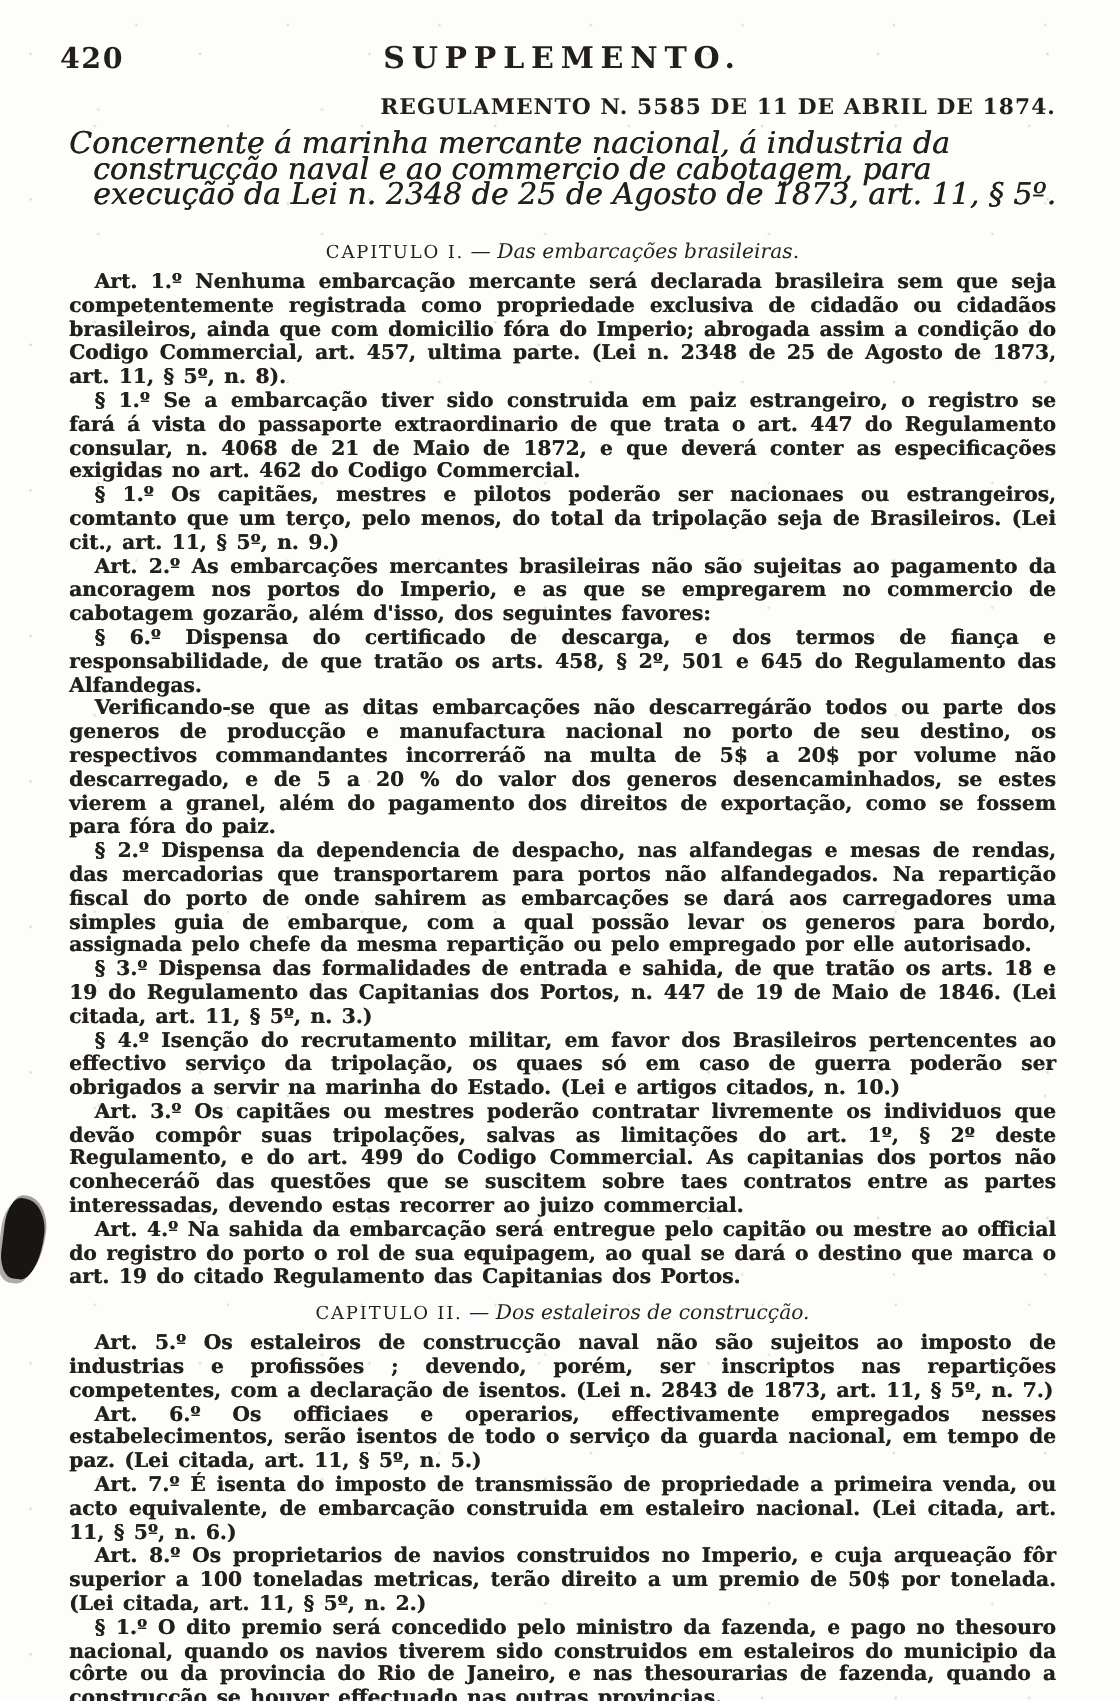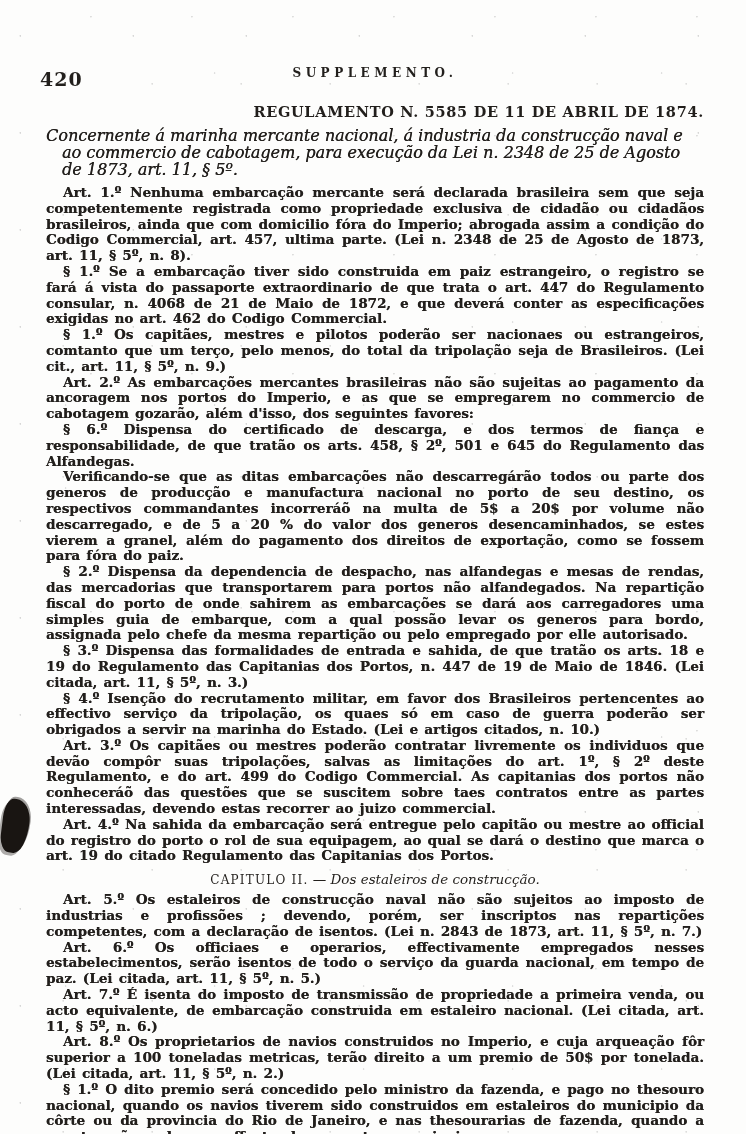--- a/index.html
+++ b/index.html
@@ -32,31 +32,31 @@
     position: absolute;
     left: 46px; top: 26px; width: 658px;
   }
   .page-head { position: relative; height: 24px; }
   .page-num {
     position: absolute; left: -6px; top: 2px;
     font-size: 19px; font-weight: bold; letter-spacing: 1px;
   }
   .journal {
     text-align: center;
-    font-size: 12px; font-weight: bold; letter-spacing: 4.5px; margin-top: 40px;
+    font-size: 20px; font-weight: bold; letter-spacing: 4.5px;
   }
   .reg-title {
     margin: 13px 0 7px;
     text-align: right;
     font-size: 14.5px; font-weight: bold; letter-spacing: 0.7px;
   }
   .subtitle {
-    margin: 0 0 7px;
+    margin: 0 0 22px;
     font-style: italic;
-    font-size: 16px; line-height: 17px;
+    font-size: 20px; line-height: 17px;
     padding-left: 16px; text-indent: -16px;
     text-shadow: 0.3px 0 0 currentColor;
   }
   .chap-head {
     text-align: center;
     margin: 7px 0 5px;
     font-size: 13.5px;
   }
   .chap-label { font-size: 12px; letter-spacing: 1.2px; }
   .chap-title { font-style: italic; }
@@ -90,20 +90,24 @@
 
     <div class="page-head">
       <span class="page-num">420</span>
       <div class="journal">SUPPLEMENTO.</div>
     </div>
 
     <h1 class="reg-title">REGULAMENTO N. 5585 DE 11 DE ABRIL DE 1874.</h1>
 
     <p class="subtitle">Concernente á marinha mercante nacional, á industria da construcção naval e ao commercio de cabotagem, para execução da Lei n. 2348 de 25 de Agosto de 1873, art. 11, § 5º.</p>
 
+    <div class="chap-head">
+      <span class="chap-label">CAPITULO I.</span>
+      <span class="chap-title">— Das embarcações brasileiras.</span>
+    </div>
 
     <p class="body-par">Art. 1.º Nenhuma embarcação mercante será declarada brasileira sem que seja competentemente registrada como propriedade exclusiva de cidadão ou cidadãos brasileiros, ainda que com domicilio fóra do Imperio; abrogada assim a condição do Codigo Commercial, art. 457, ultima parte. (Lei n. 2348 de 25 de Agosto de 1873, art. 11, § 5º, n. 8).</p>
     <p class="body-par">§ 1.º Se a embarcação tiver sido construida em paiz estrangeiro, o registro se fará á vista do passaporte extraordinario de que trata o art. 447 do Regulamento consular, n. 4068 de 21 de Maio de 1872, e que deverá conter as especificações exigidas no art. 462 do Codigo Commercial.</p>
     <p class="body-par">§ 1.º Os capitães, mestres e pilotos poderão ser nacionaes ou estrangeiros, comtanto que um terço, pelo menos, do total da tripolação seja de Brasileiros. (Lei cit., art. 11, § 5º, n. 9.)</p>
     <p class="body-par">Art. 2.º As embarcações mercantes brasileiras não são sujeitas ao pagamento da ancoragem nos portos do Imperio, e as que se empregarem no commercio de cabotagem gozarão, além d'isso, dos seguintes favores:</p>
     <p class="body-par">§ 6.º Dispensa do certificado de descarga, e dos termos de fiança e responsabilidade, de que tratão os arts. 458, § 2º, 501 e 645 do Regulamento das Alfandegas.</p>
     <p class="body-par">Verificando-se que as ditas embarcações não descarregárão todos ou parte dos generos de producção e manufactura nacional no porto de seu destino, os respectivos commandantes incorreráõ na multa de 5$ a 20$ por volume não descarregado, e de 5 a 20 % do valor dos generos desencaminhados, se estes vierem a granel, além do pagamento dos direitos de exportação, como se fossem para fóra do paiz.</p>
     <p class="body-par">§ 2.º Dispensa da dependencia de despacho, nas alfandegas e mesas de rendas, das mercadorias que transportarem para portos não alfandegados. Na repartição fiscal do porto de onde sahirem as embarcações se dará aos carregadores uma simples guia de embarque, com a qual possão levar os generos para bordo, assignada pelo chefe da mesma repartição ou pelo empregado por elle autorisado.</p>
     <p class="body-par">§ 3.º Dispensa das formalidades de entrada e sahida, de que tratão os arts. 18 e 19 do Regulamento das Capitanias dos Portos, n. 447 de 19 de Maio de 1846. (Lei citada, art. 11, § 5º, n. 3.)</p>
     <p class="body-par">§ 4.º Isenção do recrutamento militar, em favor dos Brasileiros pertencentes ao effectivo serviço da tripolação, os quaes só em caso de guerra poderão ser obrigados a servir na marinha do Estado. (Lei e artigos citados, n. 10.)</p>

